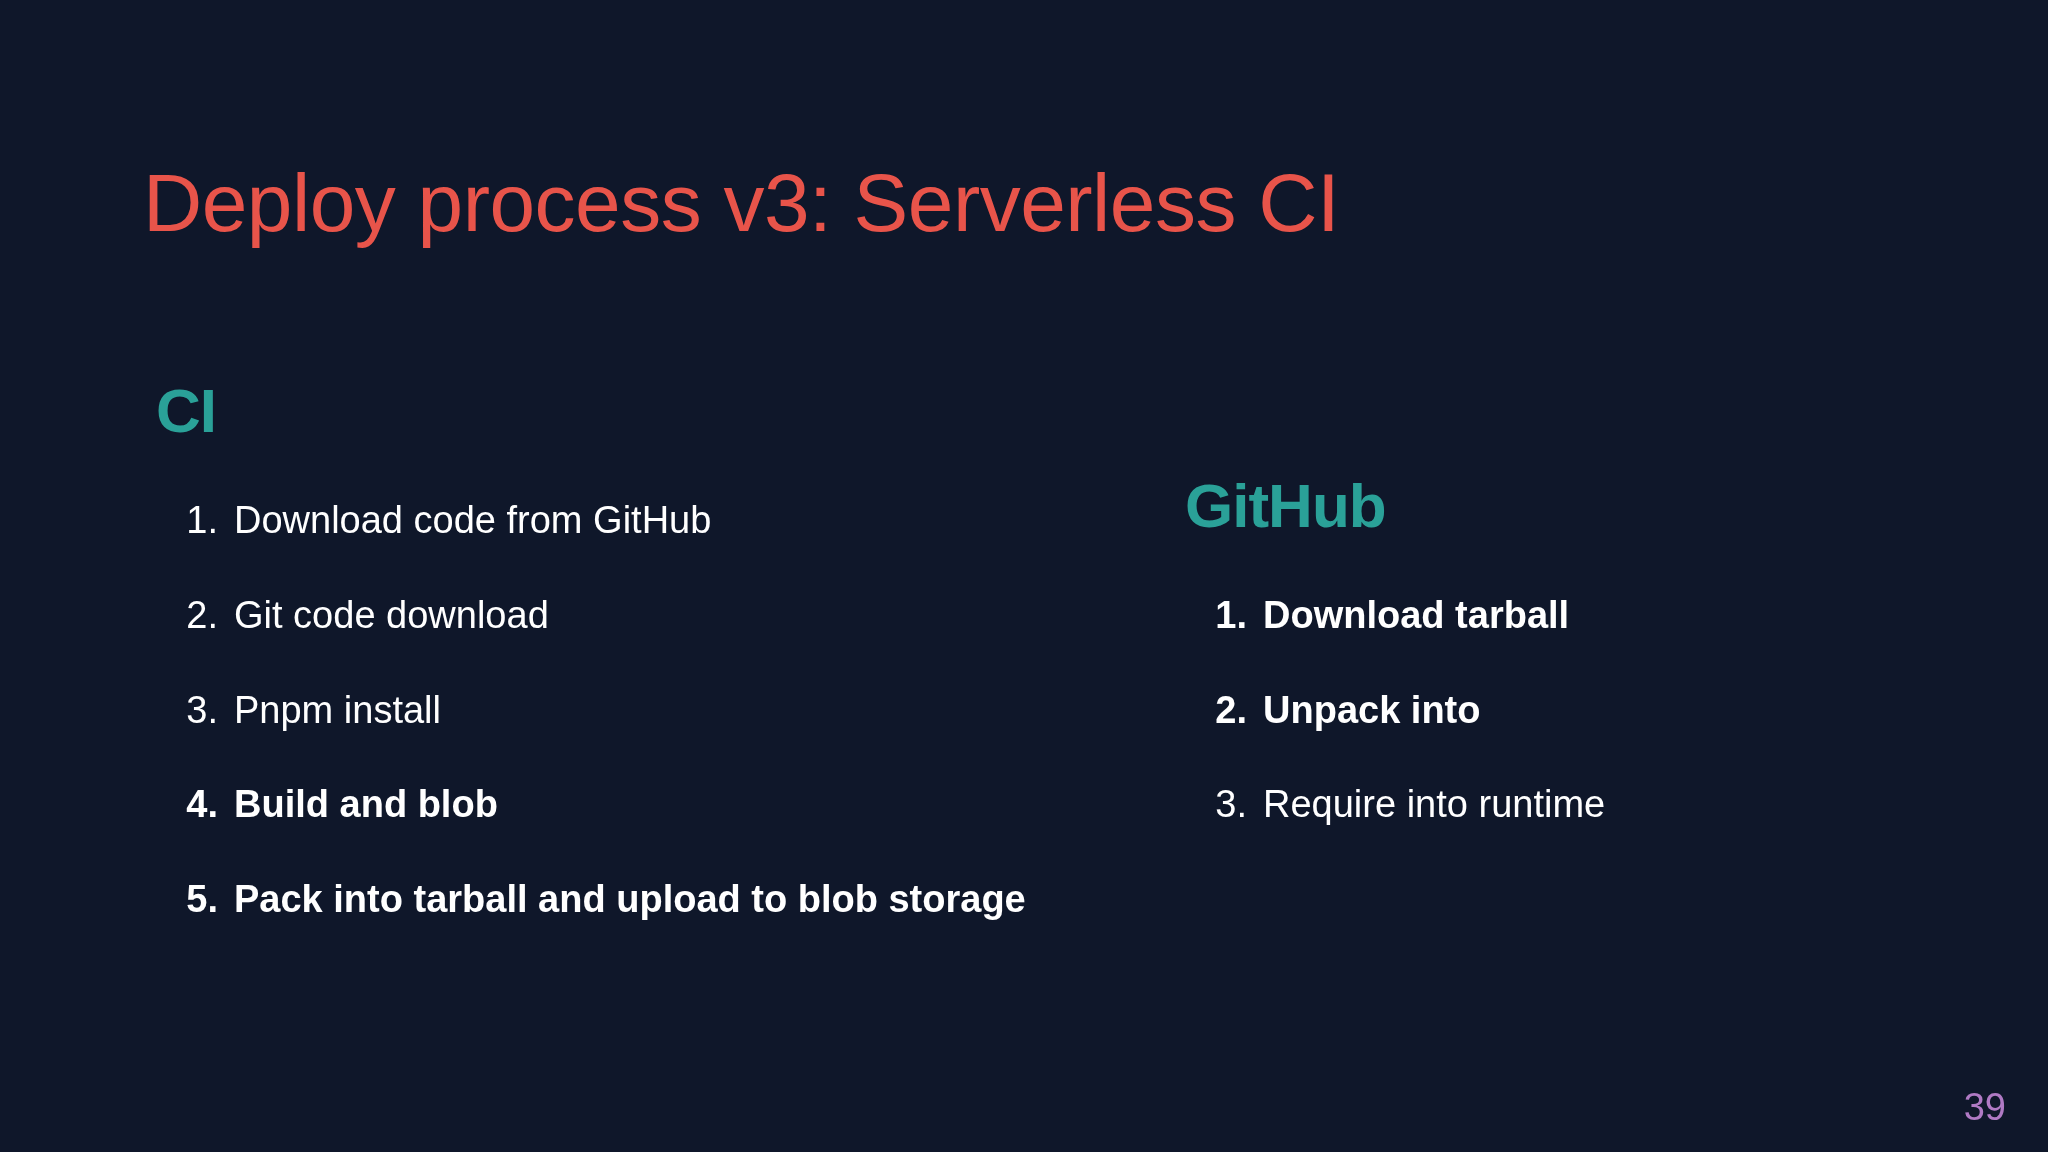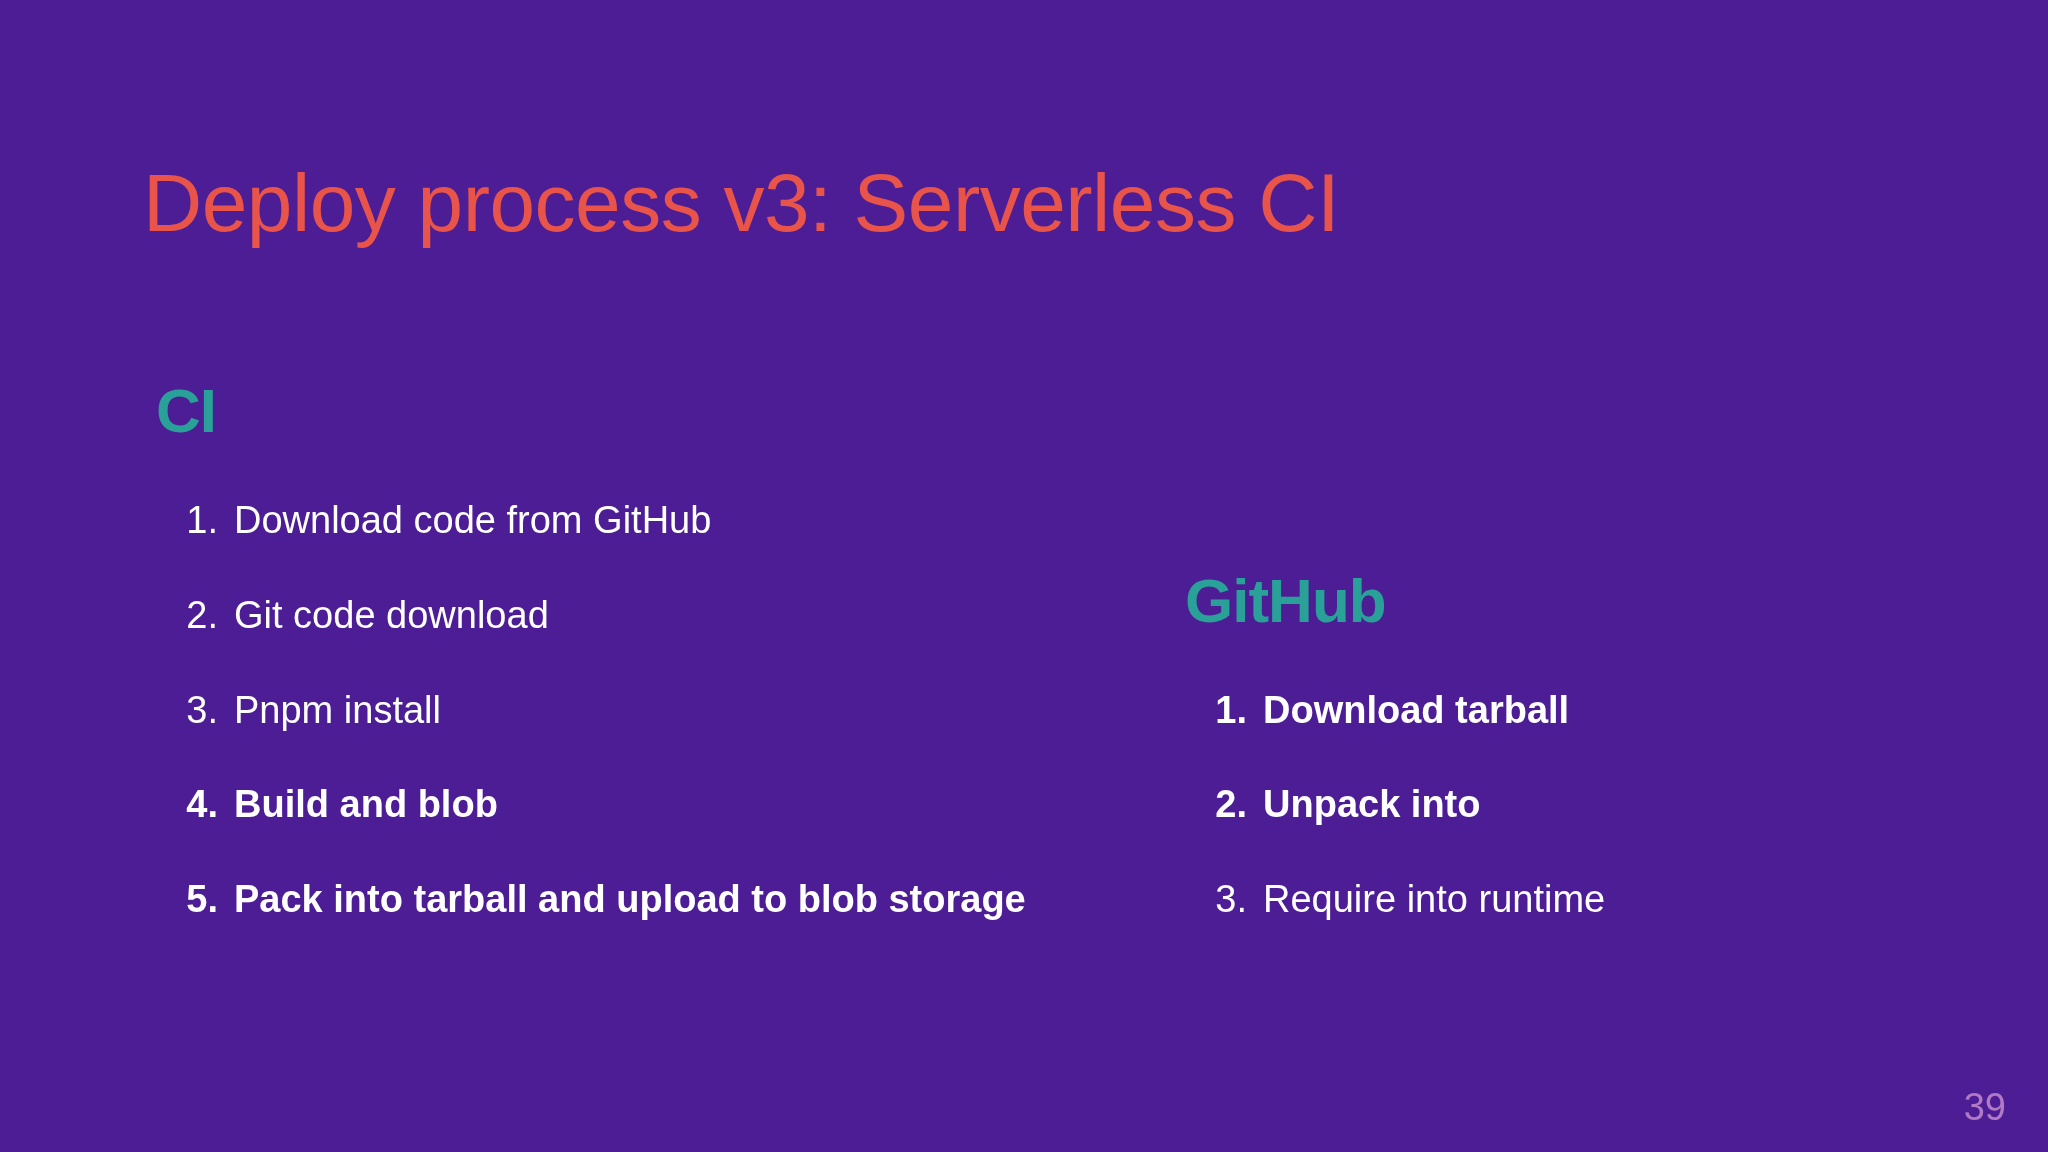--- a/index.html
+++ b/index.html
@@ -7,21 +7,21 @@
     margin: 0;
     padding: 0;
     background: #222e3b;
   }
   * { box-sizing: border-box; }
 
   .slide {
     position: relative;
     width: 2048px;
     height: 1152px;
-    background: #4c1d95;
+    background: #0f172a;
     overflow: hidden;
     font-family: "Liberation Sans", "DejaVu Sans", sans-serif;
     -webkit-font-smoothing: antialiased;
   }
 
   
   .slide-title {
     position: absolute;
     left: 143px;
     top: 104px;
@@ -33,21 +33,21 @@
     white-space: nowrap;
   }
 
   
   .columns {
     position: absolute;
     left: 0;
     top: 380px;
     width: 1965px;
     display: flex;
-    align-items: flex-end;
+    align-items: center;
   }
   .column {
     position: relative;
   }
   .column.ci      { width: 1100px; padding-left: 156px; }
   .column.runtime { width: 900px;  padding-left: 104px; }
 
   .column-heading {
     font-size: 62px;
     line-height: 1;

